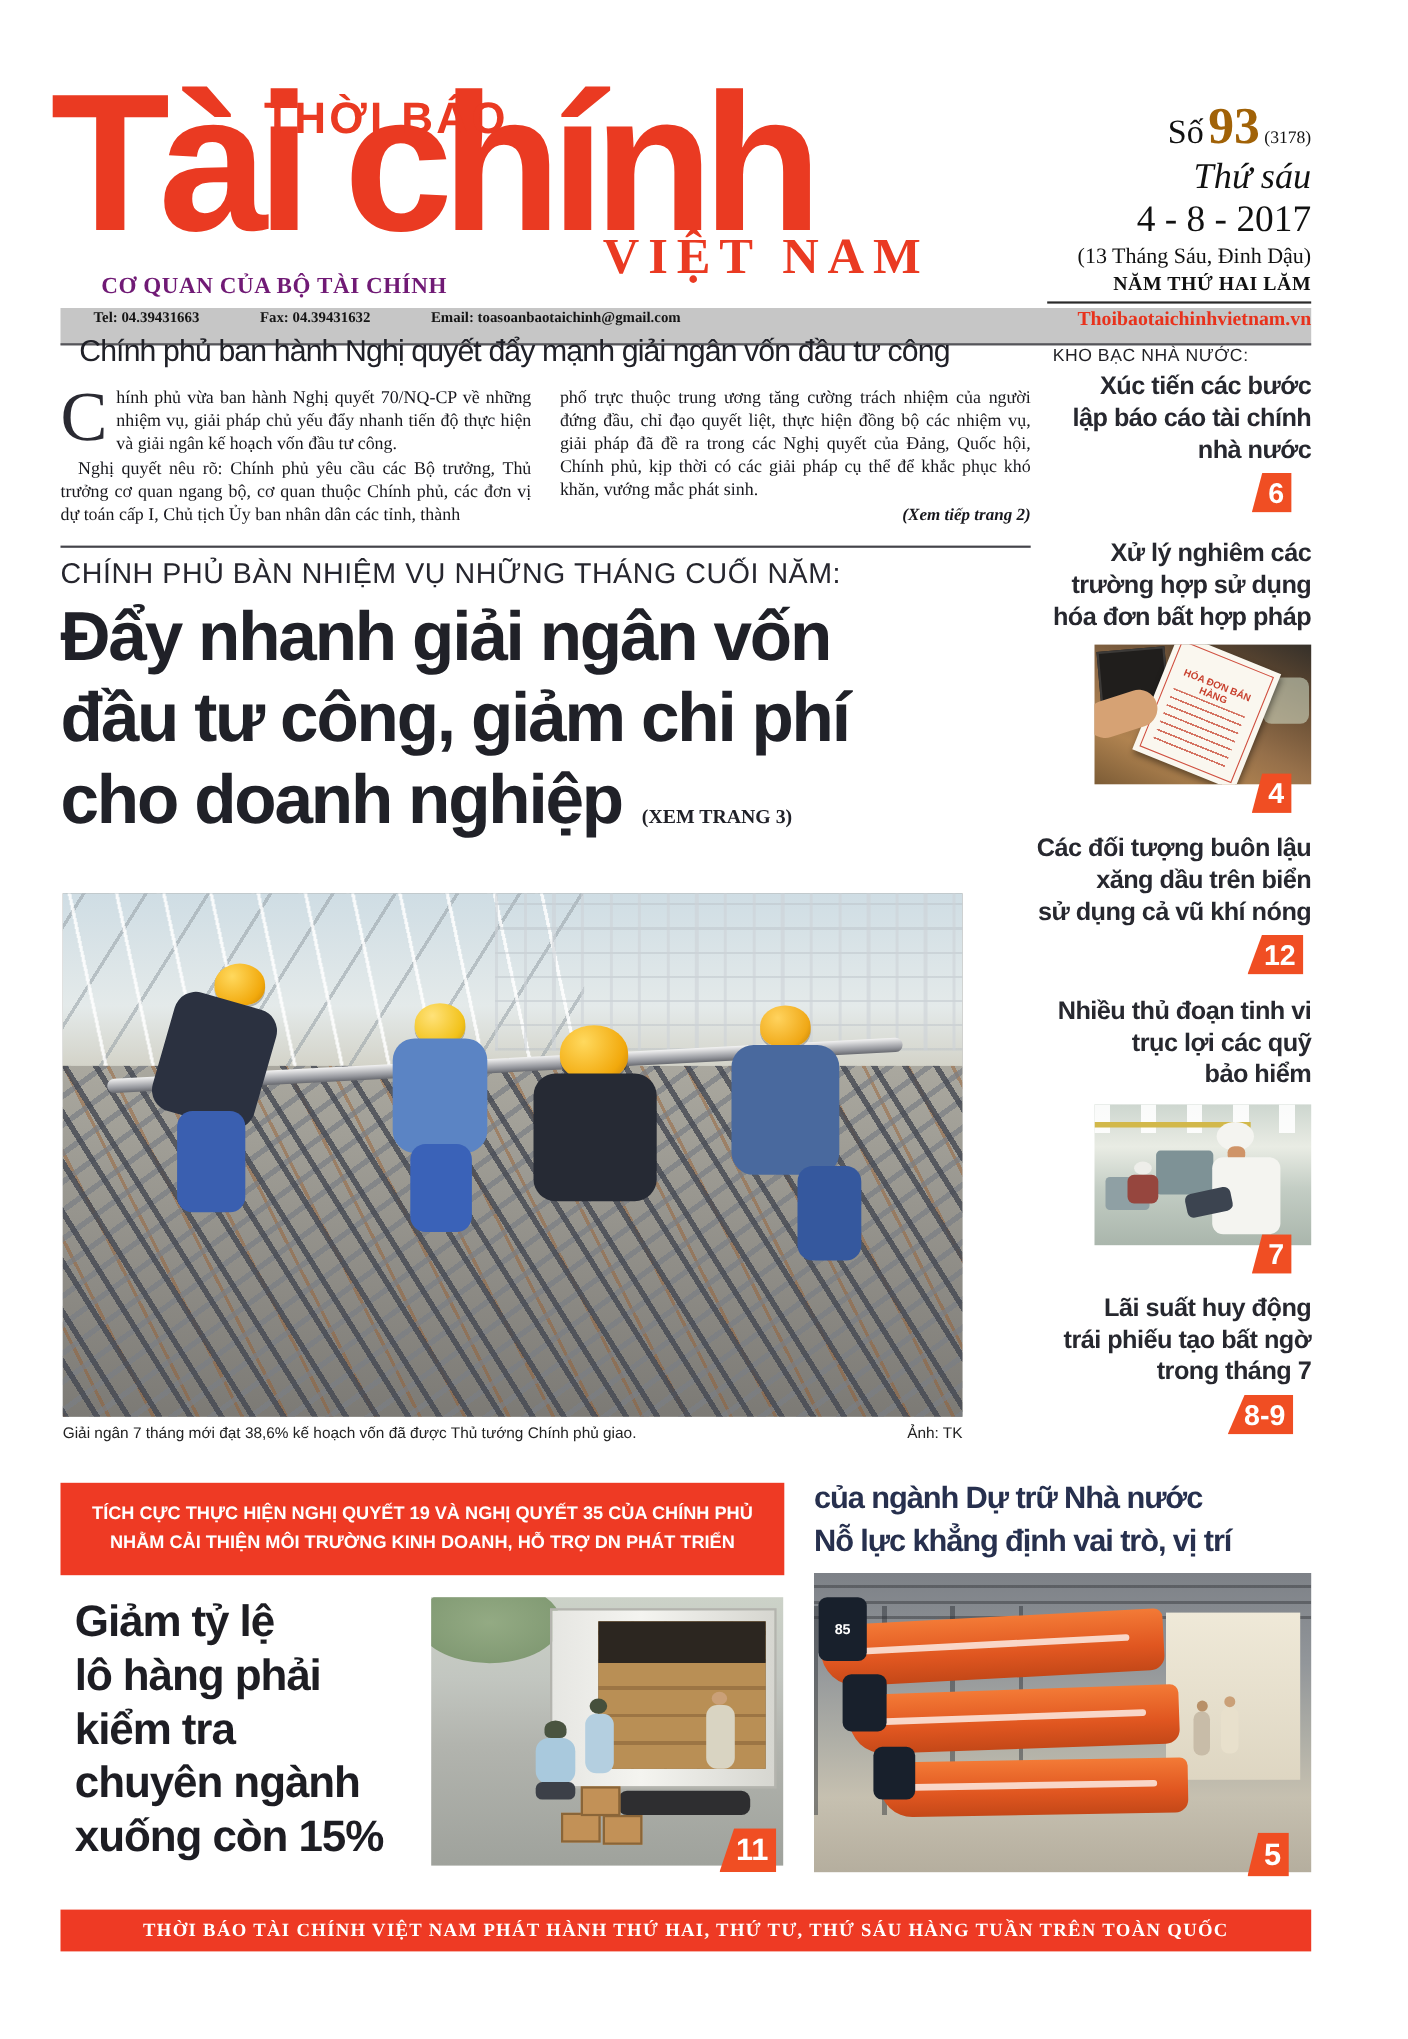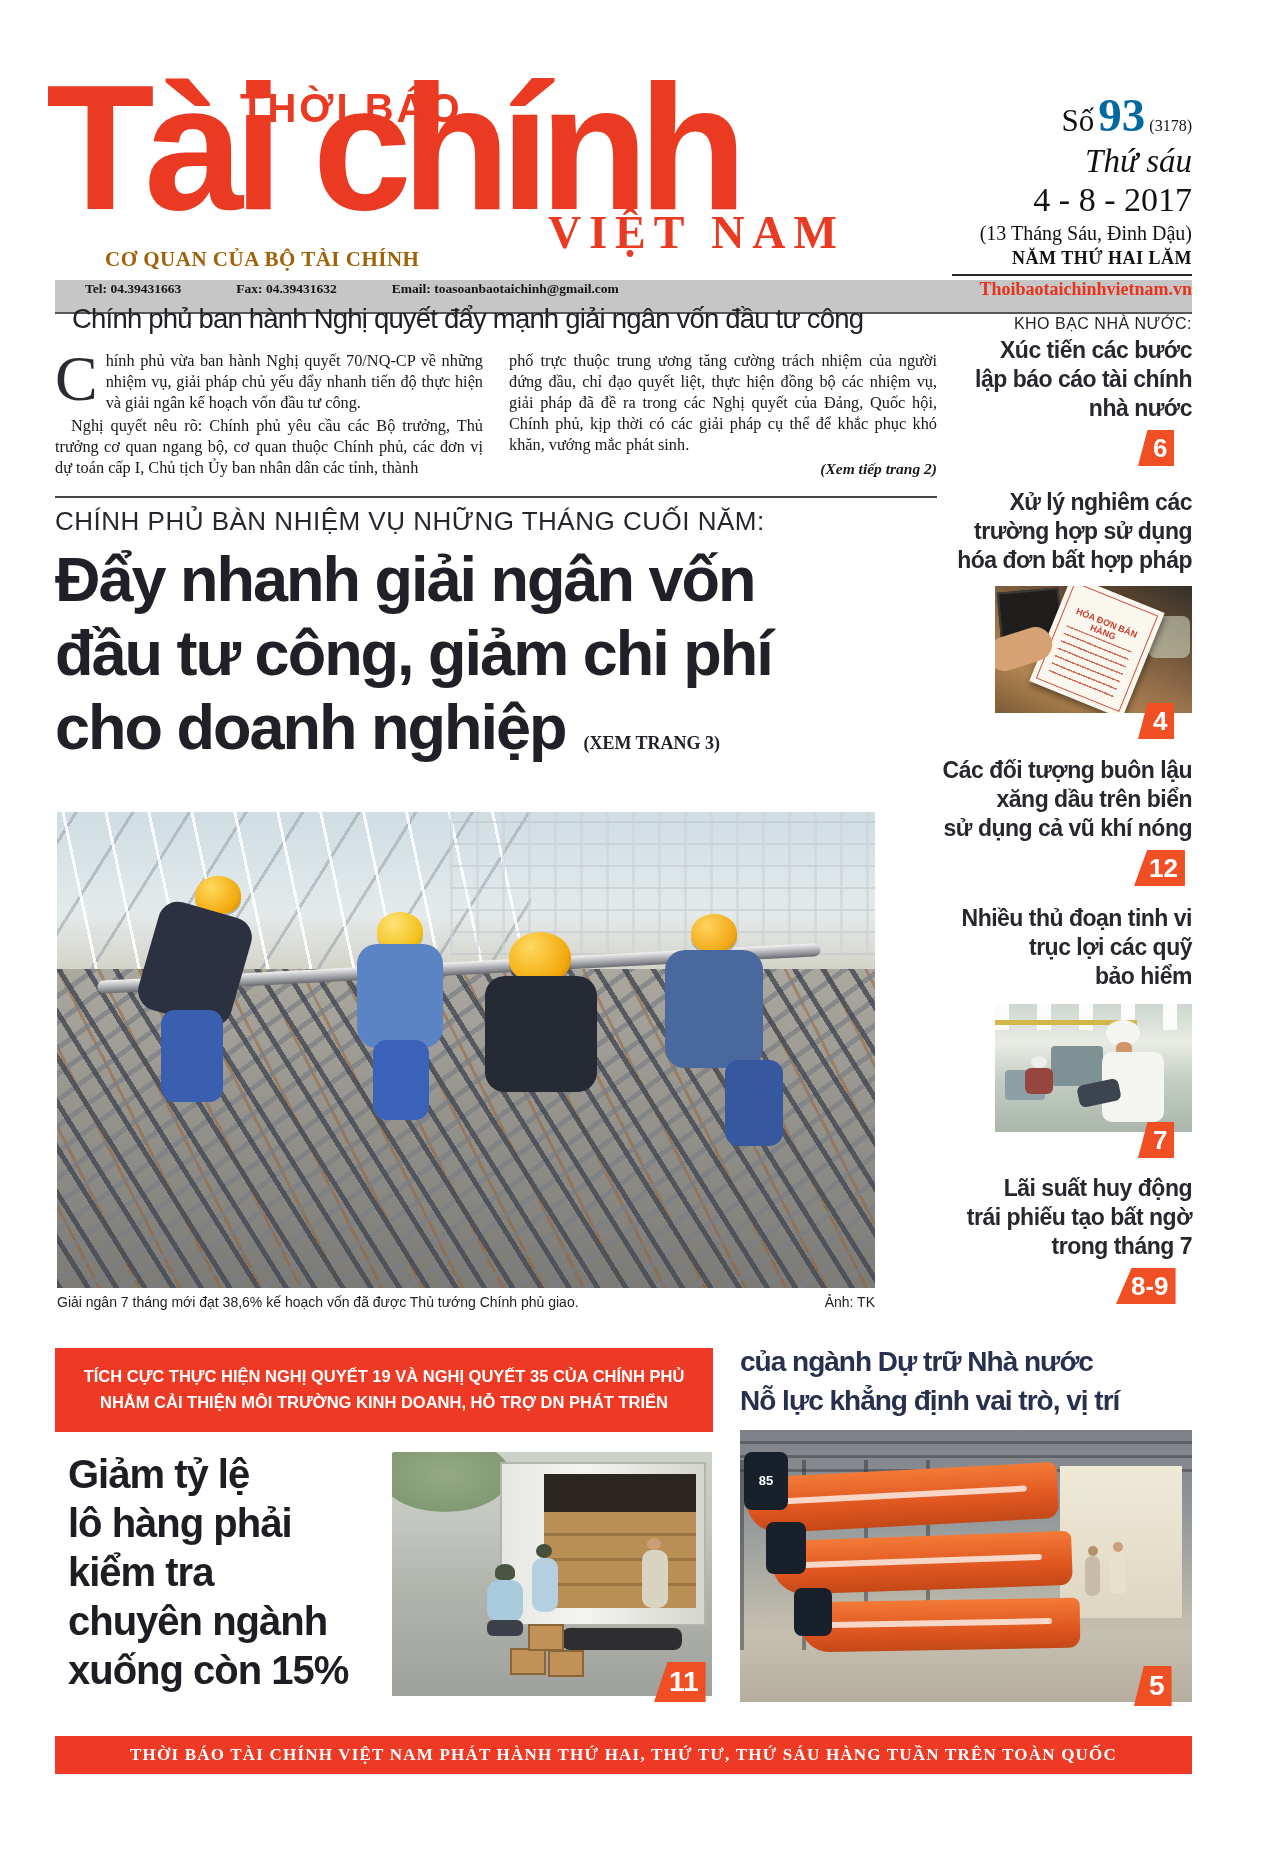--- a/index.html
+++ b/index.html
@@ -5,29 +5,29 @@
   html,body{margin:0;padding:0;background:#ffffff;}
   #page{position:relative;width:1280px;height:1854px;background:#fff;overflow:hidden;
         font-family:"Liberation Sans",sans-serif;color:#23242b;}
   .abs{position:absolute;}
   
   .mast-title{left:46px;top:52px;font-weight:700;font-size:178px;line-height:192px;
     letter-spacing:-10px;color:#ea3a22;white-space:nowrap;}
   .mast-kicker{left:240px;top:86px;font-weight:700;font-size:40px;letter-spacing:3px;color:#ea3a22;z-index:2;}
   .mast-sub{left:548px;top:206px;font-family:"Liberation Serif",serif;font-weight:700;
     font-size:46px;letter-spacing:8px;color:#ea3a22;z-index:2;}
-  .agency{left:105px;top:247px;font-family:"Liberation Serif",serif;font-weight:700;
-    font-size:21px;letter-spacing:.5px;color:#a16207;z-index:3;}
+  .agency{left:92px;top:247px;font-family:"Liberation Serif",serif;font-weight:700;
+    font-size:21px;letter-spacing:.5px;color:#701a75;z-index:3;}
   .contact-bar{left:55px;top:280px;width:1137px;height:34px;background:#c6c6c6;
     border-bottom:2px solid #55555a;display:flex;gap:55px;padding-left:30px;box-sizing:border-box;
     font-family:"Liberation Serif",serif;font-weight:700;font-size:13.5px;line-height:18px;color:#141414;}
   .info{right:88px;top:88px;width:240px;text-align:right;font-family:"Liberation Serif",serif;color:#111;}
   .info .l1{white-space:nowrap;}
   .info .so{font-size:31px;}
-  .info .num{font-size:47px;font-weight:700;color:#0369a1;}
+  .info .num{font-size:47px;font-weight:700;color:#a16207;}
   .info .alt{font-size:16px;}
   .info .weekday{font-style:italic;font-size:33px;line-height:38px;}
   .info .date{font-size:34px;line-height:40px;}
   .info .lunar{font-size:20px;line-height:26px;}
   .info .yearline{font-weight:700;font-size:18px;line-height:24px;letter-spacing:.5px;}
   .info .rule{border-top:2.5px solid #2a2a2a;margin:4px 0 3px;}
   .info .site{font-weight:700;font-size:18px;color:#e8321c;}
   
   .ts-headline{left:55px;top:303px;width:890px;font-weight:400;font-size:27.5px;
     letter-spacing:-.8px;white-space:nowrap;color:#202128;margin-left:17px;}
@@ -139,21 +139,21 @@
     background:rgba(255,255,255,.75);border-radius:3px;}
   .motor{position:absolute;background:#18202c;border-radius:8px;color:#fff;
     font-weight:700;font-size:13px;text-align:center;line-height:58px;}
   .bo-person1{position:absolute;right:66px;top:122px;width:16px;height:42px;background:#e8e0cc;border-radius:7px;}
   .bo-person1::before{content:"";position:absolute;left:3px;top:-10px;width:10px;height:10px;
     background:#caa078;border-radius:50%;}
   .bo-person2{position:absolute;right:92px;top:126px;width:15px;height:40px;background:#c8bca8;border-radius:7px;}
   .bo-person2::before{content:"";position:absolute;left:3px;top:-10px;width:10px;height:10px;
     background:#b89068;border-radius:50%;}
   
-  .sb-kicker{left:900px;top:315px;width:292px;text-align:right;font-size:16px;
+  .sb-kicker{left:900px;top:315px;width:292px;text-align:center;font-size:16px;
     letter-spacing:.5px;color:#1f1f24;}
   .sb-title{left:900px;width:292px;text-align:right;font-weight:700;font-size:23px;
     line-height:29px;letter-spacing:-.5px;color:#27282f;}
   .sb-title div{white-space:nowrap;}
   .badge{position:absolute;display:flex;align-items:center;justify-content:center;
     background:#f04e23;color:#fff;font-weight:700;font-size:26px;
     clip-path:polygon(26% 0,100% 0,100% 100%,0 100%);height:36px;box-sizing:border-box;
     padding:0 7px 0 15px;}
   .badge-lg{height:40px;font-size:28px;}
   

